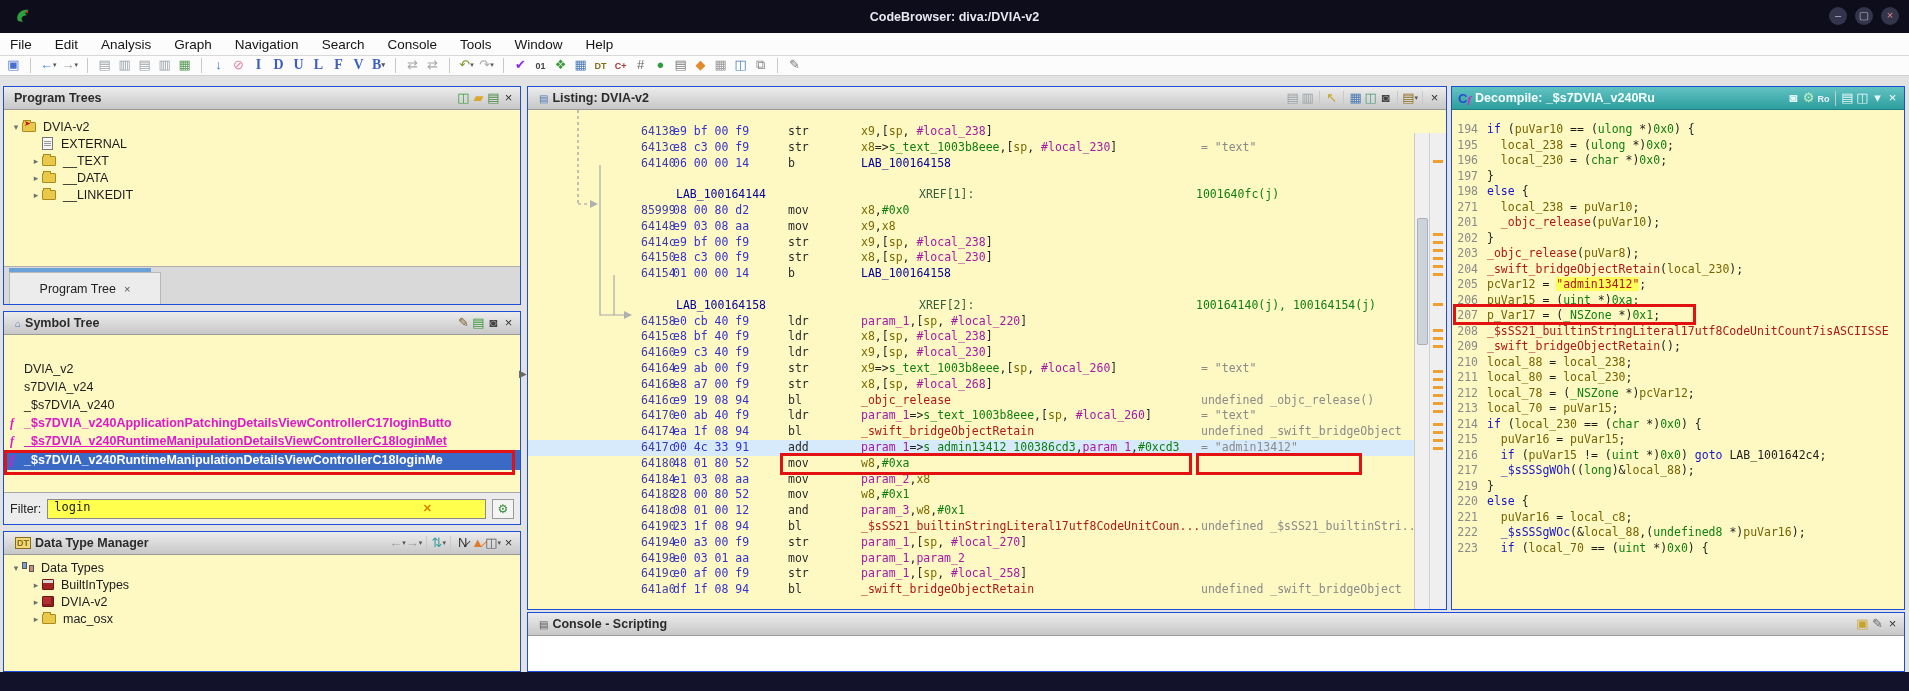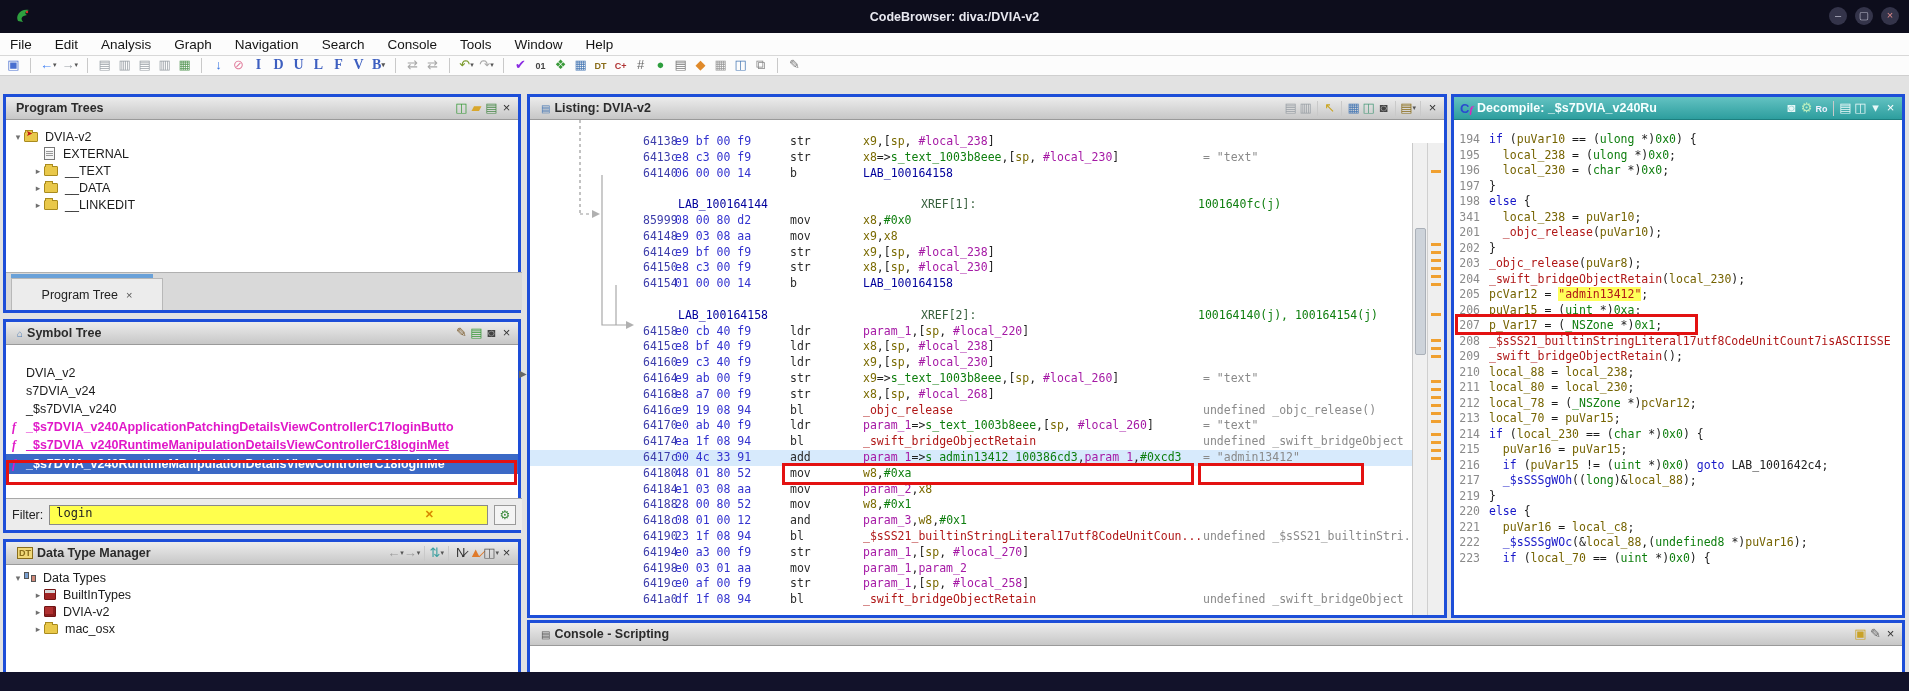--- a/index.html
+++ b/index.html
@@ -26,21 +26,21 @@
     border-bottom:1px solid #cfcfcf; display:flex; align-items:center; padding-left:6px; gap:5px; }
   .tbi { font-size:13px; line-height:16px; height:17px; min-width:15px; text-align:center; }
   .tbi .caret { font-size:7px; color:#555; vertical-align:2px; }
   .tbsep { width:1px; height:15px; background:#c9c9c9; margin:0 4px; }
   .tb-letter { font-family:"Liberation Serif", serif; font-weight:bold; color:#3d5fc0; font-size:14px; }
 
   .workspace { position:absolute; left:0; top:76px; width:1909px; height:596px; background:#e2e2e2; }
   .bottom-dark { position:absolute; left:0; top:672px; width:1909px; height:19px; background:#12122a; }
 
   
-  .panel { position:absolute; background:#ffffff; border:3px solid #1d4ed8;margin-top:8px; }
+  .panel { position:absolute; background:#fef9c3; border:1px solid #1d4ed8; }
   .phead { height:23px; background:linear-gradient(#ececec,#c7c7c7); border-bottom:1px solid #9a9a9a;
     display:flex; align-items:center; padding:0 4px 0 6px; }
   .phead .ptitle { font-size:12.5px; font-weight:bold; color:#2b2b2b; margin-left:4px;
     white-space:nowrap; overflow:hidden; }
   .phead.teal { background:linear-gradient(#63c2c2,#2d9e9e); border-bottom:1px solid #1d7f7f; }
   .phead.teal .ptitle { color:#f6ffff; }
   .phead .spacer { flex:1; }
   .hicon { font-size:11px; margin-left:5px; color:#555; }
 
   
@@ -264,21 +264,21 @@
       <span class="hicon" style="color:#4a7ab5;font-size:10px;">⌂</span>
       <span class="ptitle">Symbol Tree</span>
       <span class="spacer"></span>
         <span id="symtree-hicons" style="display:flex;align-items:center;">
           <span class="tbi"><span style="color: rgb(122, 90, 42);">✎</span></span>
           <span class="tbi"><span style="color: rgb(58, 154, 58);">▤</span></span>
           <span class="tbi"><span style="color: rgb(68, 68, 68);">◙</span></span>
           <span class="tbi"><span style="color: rgb(51, 51, 51);">×</span></span>
         </span>
     </div>
-    <div id="sym-rows" style="padding-top:19px; position:relative;">
+    <div id="sym-rows" style="padding-top:25px; position:relative;">
         <div class="sym-row">
           <span class="fico"></span>
           <span class="lbl">DVIA_v2</span>
         </div>
         <div class="sym-row">
           <span class="fico"></span>
           <span class="lbl">s7DVIA_v24</span>
         </div>
         <div class="sym-row">
           <span class="fico"></span>
@@ -458,21 +458,21 @@
           <span class="tbi"><span style="color: rgb(255, 255, 255);">×</span></span>
         </span>
     </div>
     <div class="dec-content" id="dec-content">
       <div id="dec-lines">
           <div class="dline"><span class="lnum">194</span><span class="code"><span class="d-k" style="position: static;">if</span><span class="d-p" style="position: static;"> (</span><span class="d-v" style="position: static;">puVar10</span><span class="d-p" style="position: static;"> == (</span><span class="d-t" style="position: static;">ulong</span><span class="d-p" style="position: static;"> *)</span><span class="d-n" style="position: static;">0x0</span><span class="d-p" style="position: static;">) {</span></span></div>
           <div class="dline"><span class="lnum">195</span><span class="code"><span class="d-p" style="position: static;">  </span><span class="d-v" style="position: static;">local_238</span><span class="d-p" style="position: static;"> = (</span><span class="d-t" style="position: static;">ulong</span><span class="d-p" style="position: static;"> *)</span><span class="d-n" style="position: static;">0x0</span><span class="d-p" style="position: static;">;</span></span></div>
           <div class="dline"><span class="lnum">196</span><span class="code"><span class="d-p" style="position: static;">  </span><span class="d-v" style="position: static;">local_230</span><span class="d-p" style="position: static;"> = (</span><span class="d-t" style="position: static;">char</span><span class="d-p" style="position: static;"> *)</span><span class="d-n" style="position: static;">0x0</span><span class="d-p" style="position: static;">;</span></span></div>
           <div class="dline"><span class="lnum">197</span><span class="code"><span class="d-p" style="position: static;">}</span></span></div>
           <div class="dline"><span class="lnum">198</span><span class="code"><span class="d-k" style="position: static;">else</span><span class="d-p" style="position: static;"> {</span></span></div>
-          <div class="dline"><span class="lnum">341</span><span class="code"><span class="d-p" style="position: static;">  </span><span class="d-v" style="position: static;">local_238</span><span class="d-p" style="position: static;"> = </span><span class="d-v" style="position: static;">puVar10</span><span class="d-p" style="position: static;">;</span></span></div>
+          <div class="dline"><span class="lnum">271</span><span class="code"><span class="d-p" style="position: static;">  </span><span class="d-v" style="position: static;">local_238</span><span class="d-p" style="position: static;"> = </span><span class="d-v" style="position: static;">puVar10</span><span class="d-p" style="position: static;">;</span></span></div>
           <div class="dline"><span class="lnum">201</span><span class="code"><span class="d-p" style="position: static;">  </span><span class="d-f" style="position: static;">_objc_release</span><span class="d-p" style="position: static;">(</span><span class="d-v" style="position: static;">puVar10</span><span class="d-p" style="position: static;">);</span></span></div>
           <div class="dline"><span class="lnum">202</span><span class="code"><span class="d-p" style="position: static;">}</span></span></div>
           <div class="dline"><span class="lnum">203</span><span class="code"><span class="d-f" style="position: static;">_objc_release</span><span class="d-p" style="position: static;">(</span><span class="d-v" style="position: static;">puVar8</span><span class="d-p" style="position: static;">);</span></span></div>
           <div class="dline"><span class="lnum">204</span><span class="code"><span class="d-f" style="position: static;">_swift_bridgeObjectRetain</span><span class="d-p" style="position: static;">(</span><span class="d-v" style="position: static;">local_230</span><span class="d-p" style="position: static;">);</span></span></div>
           <div class="dline"><span class="lnum">205</span><span class="code"><span class="d-v" style="position: static;">pcVar12</span><span class="d-p" style="position: static;"> = </span><span class="d-sh" style="position: static;">"admin13412"</span><span class="d-p" style="position: static;">;</span></span></div>
           <div class="dline"><span class="lnum">206</span><span class="code"><span class="d-v" style="position: static;">puVar15</span><span class="d-p" style="position: static;"> = (</span><span class="d-t" style="position: static;">uint</span><span class="d-p" style="position: static;"> *)</span><span class="d-n" style="position: static;">0xa</span><span class="d-p" style="position: static;">;</span></span></div>
           <div class="dline"><span class="lnum">207</span><span class="code"><span class="d-v" style="position: static;">p_Var17</span><span class="d-p" style="position: static;"> = (</span><span class="d-t" style="position: static;">_NSZone</span><span class="d-p" style="position: static;"> *)</span><span class="d-n" style="position: static;">0x1</span><span class="d-p" style="position: static;">;</span></span></div>
           <div class="dline"><span class="lnum">208</span><span class="code"><span class="d-f" style="position: static;">_$sSS21_builtinStringLiteral17utf8CodeUnitCount7isASCIISSE</span></span></div>
           <div class="dline"><span class="lnum">209</span><span class="code"><span class="d-f" style="position: static;">_swift_bridgeObjectRetain</span><span class="d-p" style="position: static;">();</span></span></div>
           <div class="dline"><span class="lnum">210</span><span class="code"><span class="d-v" style="position: static;">local_88</span><span class="d-p" style="position: static;"> = </span><span class="d-v" style="position: static;">local_238</span><span class="d-p" style="position: static;">;</span></span></div>

